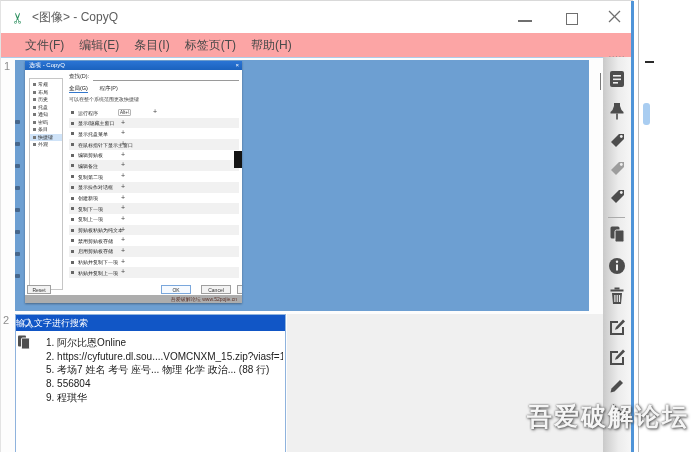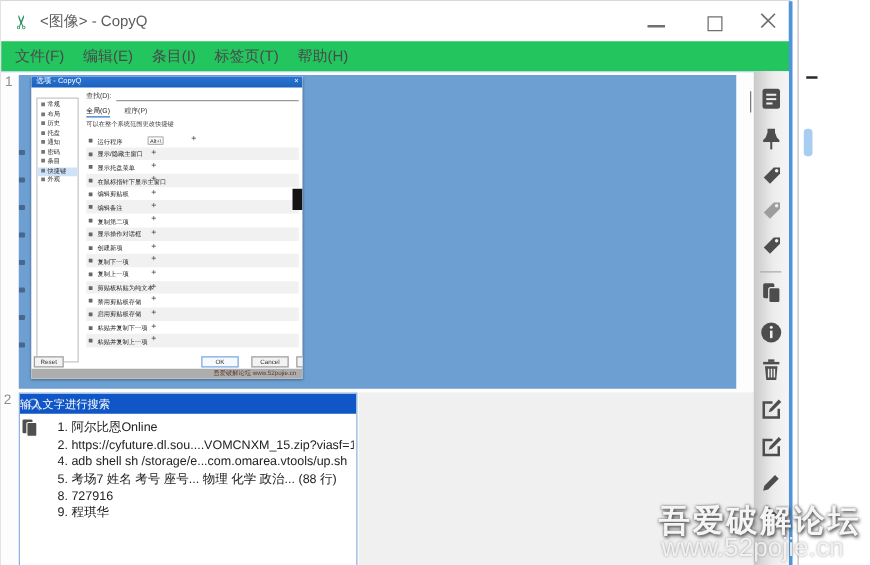--- a/index.html
+++ b/index.html
@@ -11,21 +11,21 @@
   .win-border-right{position:absolute;left:630px;top:0;width:3px;height:452px;background:#4f94d8;z-index:6;}
 
   .titlebar{position:absolute;left:0;top:0;width:633px;height:32px;background:#fff;}
   .appicon{position:absolute;left:9px;top:7px;width:16px;height:16px;color:#2c8f5e;font-size:15px;line-height:16px;transform:rotate(-90deg);}
   .title{position:absolute;left:31px;top:8px;font-size:12px;color:#5d5d5d;}
   .ctrl{position:absolute;top:0;width:30px;height:30px;}
   .ctrl.min{left:505px;} .ctrl.min i{position:absolute;left:12px;top:19px;width:14px;height:2px;background:#6f6f6f;}
   .ctrl.max{left:553px;} .ctrl.max i{position:absolute;left:12px;top:12px;width:10px;height:10px;border:1px solid #6f6f6f;}
   .ctrl.close{left:597px;}
 
-  .menubar{position:absolute;left:0;top:32px;width:631px;height:24px;background:#22c55e;display:flex;align-items:center;padding-left:4px;}
+  .menubar{position:absolute;left:0;top:32px;width:631px;height:24px;background:#fca5a5;display:flex;align-items:center;padding-left:17px;}
   .menu-item{font-size:12px;color:#4a4a4a;padding:0 8px 0 7px;}
   .content-topline{position:absolute;left:0;top:56px;width:631px;height:1px;background:#aecdea;}
 
   
   .content{position:absolute;left:0;top:57px;width:631px;height:395px;background:#fdfdfd;}
   .rownum{position:absolute;font-size:11px;color:#8e8e8e;}
   .n1{left:3px;top:2px;} .n2{left:2px;top:256px;}
 
   
   .img-item{position:absolute;left:14px;top:2px;width:574px;height:251px;background:#6d9fd2;overflow:hidden;}
@@ -289,23 +289,22 @@
           <svg class="mag" width="11" height="11">
             <circle cx="4.5" cy="4.5" r="3.2" fill="none" stroke="rgba(255,255,255,.5)" stroke-width="1.2"></circle>
             <line x1="7" y1="7" x2="10" y2="10" stroke="rgba(255,255,255,.5)" stroke-width="1.2"></line>
           </svg>
           <span>输入文字进行搜索</span>
         </div>
         <div class="txt-lines">
 
         <div class="line">1. 阿尔比恩Online</div>
             <div class="line">2. https://cyfuture.dl.sou....VOMCNXM_15.zip?viasf=1</div>
-            <div class="line">4. adb shell sh /storage/e...com.omarea.vtools/up.sh</div>
             <div class="line">5. 考场7 姓名 考号 座号... 物理 化学 政治... (88 行)</div>
-            <div class="line">8. 727916</div>
+            <div class="line">8. 556804</div>
             <div class="line">9. 程琪华</div>
           </div>
       </div>
 
       <svg class="clip-icon" width="14" height="14">
         <rect x="1" y="0.5" width="8" height="11" rx="1" fill="#4f4f4f"></rect>
         <rect x="4.5" y="3" width="8" height="11" rx="1" fill="#4f4f4f" stroke="#ffffff" stroke-width="0.9"></rect>
       </svg>
 
       <div class="gray-right"></div>
@@ -398,14 +397,13 @@
     </div>
   </div>
 
   <div class="right-panel">
     <div class="vline"></div>
     <div class="dash"></div>
     <div class="thumb"></div>
   </div>
 
   <div class="wm1">吾爱破解论坛</div>
-  <div class="wm2">www.52pojie.cn</div>
 </div>
 
 </body></html>

